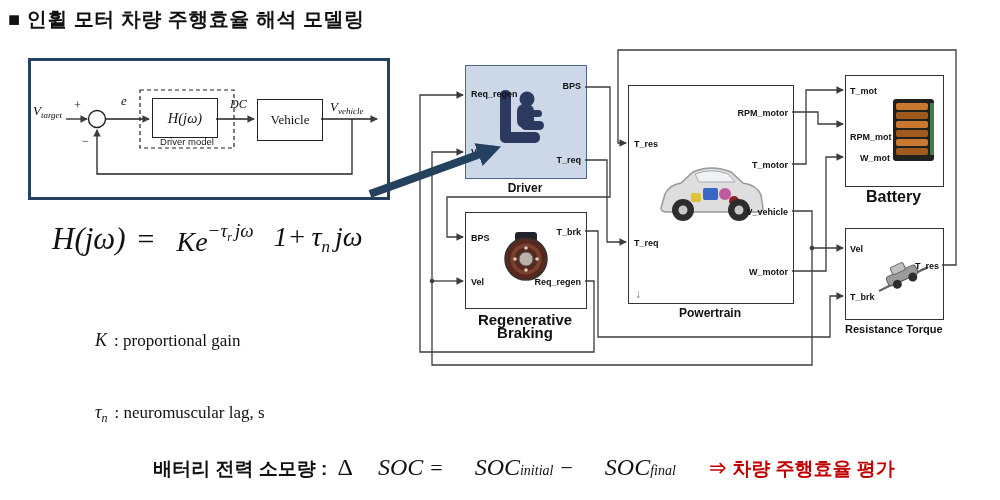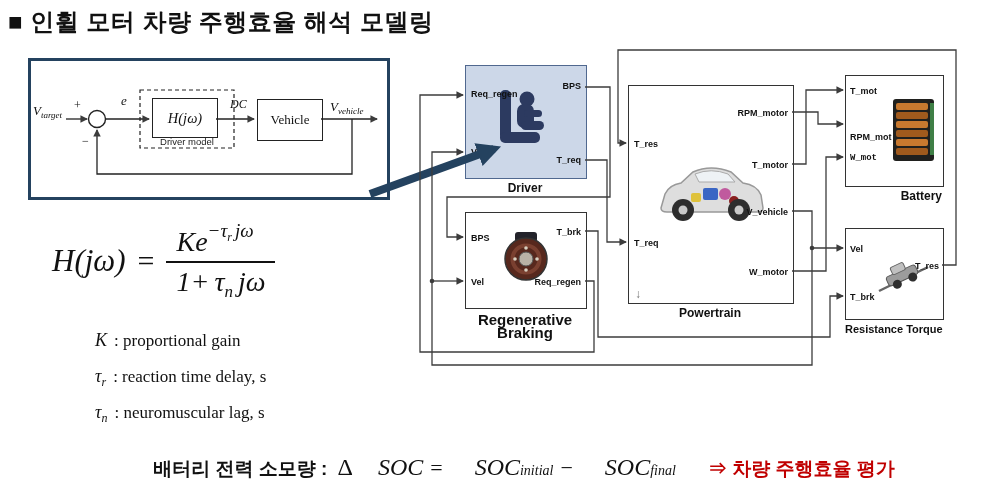--- a/index.html
+++ b/index.html
@@ -1,34 +1,34 @@
 <!DOCTYPE html>
 <html><head>
 <meta charset="utf-8">
 <style>
   html,body { margin:0; padding:0; background:#fff; }
   .page { position:relative; width:1000px; height:500px; background:#fff; overflow:hidden;
           font-family:"Liberation Sans", sans-serif; color:#111; }
   .abs { position:absolute; }
 
-  .title { left:8px; top:6px; font-size:24px; font-weight:bold; letter-spacing:0.5px; }
+  .title { left:8px; top:6px; font-size:20px; font-weight:bold; letter-spacing:0.5px; }
 
   
   .ctrl-box { left:28px; top:58px; width:356px; height:136px; border:3px solid #24425f; background:#fff; }
   .blk { position:absolute; border:1.5px solid #222; background:#fff; display:flex; align-items:center; justify-content:center; }
   .serif { font-family:"Liberation Serif", serif; }
   .it { font-style:italic; }
   .vlab { font-family:"Liberation Serif", serif; font-style:italic; font-size:13px; }
   .vsub { font-size:9px; vertical-align:-3px; font-style:italic; }
 
   
   .eq { display:flex; align-items:center; gap:12px; font-family:"Liberation Serif", serif; font-style:italic; }
   .eq-lhs { font-size:31px; }
   .eq-eq { font-size:30px; font-style:normal; }
-  .frac { display:inline-flex; flex-direction:column; align-items:flex-start; }
+  .frac { display:inline-flex; flex-direction:row; align-items:center; }
   .num, .den { font-size:28px; padding:0 10px; white-space:nowrap; }
   .bar { align-self:stretch; border-top:2.5px solid #111; margin:3px 0; }
   .sup { font-size:19px; vertical-align:14px; }
   .ssub { font-size:12px; vertical-align:-4px; }
   .exp-tail { margin-left:3px; }
   .dsub { font-size:17px; vertical-align:-6px; }
   .den-tail { margin-left:5px; }
   .den-head { margin-right:5px; }
 
   .param { left:95px; font-family:"Liberation Serif", serif; font-size:17px; white-space:nowrap; }
@@ -95,23 +95,20 @@
       <span class="bar"></span>
       <span class="den">
         <span class="den-head">1+</span><span>τ</span><span class="dsub">n</span><span class="den-tail">jω</span>
       </span>
     </span>
   </div>
 
   <div class="param abs" style="top:330px;">
     <span class="psym">K</span><span class="psub"></span><span class="pdesc">: proportional gain</span>
   </div>
-  <div class="param abs" style="top:366px;">
-    <span class="psym">τ</span><span class="psub">r</span><span class="pdesc">: reaction time delay, s</span>
-  </div>
   <div class="param abs" style="top:402px;">
     <span class="psym">τ</span><span class="psub">n</span><span class="pdesc">: neuromuscular lag, s</span>
   </div>
 
   <div class="sblk driver-fill" style="left:465px;top:65px;width:120px;height:112px;">
     <svg width="56" height="62" viewBox="0 0 56 62" style="position:absolute;left:30px;top:22px;">
       <g fill="#2c3a60">
         <rect x="4" y="2" width="11" height="50" rx="5"></rect>
         <rect x="4" y="44" width="40" height="11" rx="5"></rect>
         <circle cx="31" cy="11" r="7.5"></circle>
@@ -177,23 +174,23 @@
       <rect x="4" y="5" width="32" height="7" rx="2" fill="#c8792f"></rect>
       <rect x="4" y="14" width="32" height="7" rx="2" fill="#a05a1d"></rect>
       <rect x="4" y="23" width="32" height="7" rx="2" fill="#c8792f"></rect>
       <rect x="4" y="32" width="32" height="7" rx="2" fill="#a05a1d"></rect>
       <rect x="4" y="41" width="32" height="7" rx="2" fill="#c8792f"></rect>
       <rect x="4" y="50" width="32" height="7" rx="2" fill="#a05a1d"></rect>
       <rect x="38" y="5" width="4" height="52" fill="#3f7f46"></rect>
     </svg>
     <div class="port" style="left:4px;top:10px;">T_mot</div>
     <div class="port" style="left:4px;top:56px;">RPM_mot</div>
-    <div class="port" style="left:4px;top:77px;font-family:Liberation Mono, monospace;">W_mot</div>
-  </div>
-  <div class="blk-label abs" style="left:845px;top:190px;width:97px;font-size:12px;text-align:right;">Battery</div>
+    <div class="port" style="left:14px;top:77px;">W_mot</div>
+  </div>
+  <div class="blk-label abs" style="left:845px;top:190px;width:97px;font-size:16px;">Battery</div>
 
   <div class="sblk" style="left:845px;top:228px;width:97px;height:90px;">
     <svg width="56" height="46" viewBox="0 0 56 46" style="position:absolute;left:30px;top:20px;">
       <path d="M3,42 L52,18" stroke="#666" stroke-width="2.5" fill="none"></path>
       <g transform="rotate(-25 27 26)">
         <rect x="10" y="21" width="32" height="10" rx="3" fill="#9c9c9c" stroke="#555"></rect>
         <rect x="18" y="14" width="14" height="8" rx="2" fill="#c0c0c0" stroke="#666"></rect>
         <circle cx="18" cy="32" r="4.5" fill="#2e2e2e"></circle>
         <circle cx="35" cy="32" r="4.5" fill="#2e2e2e"></circle>
       </g>

